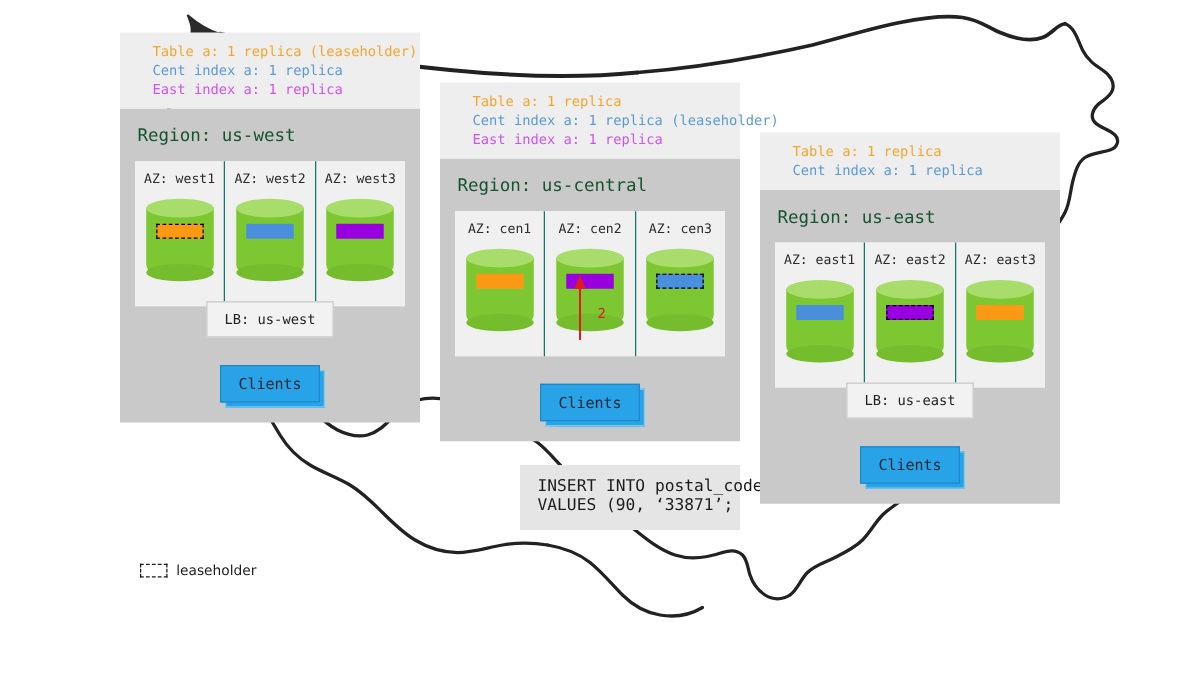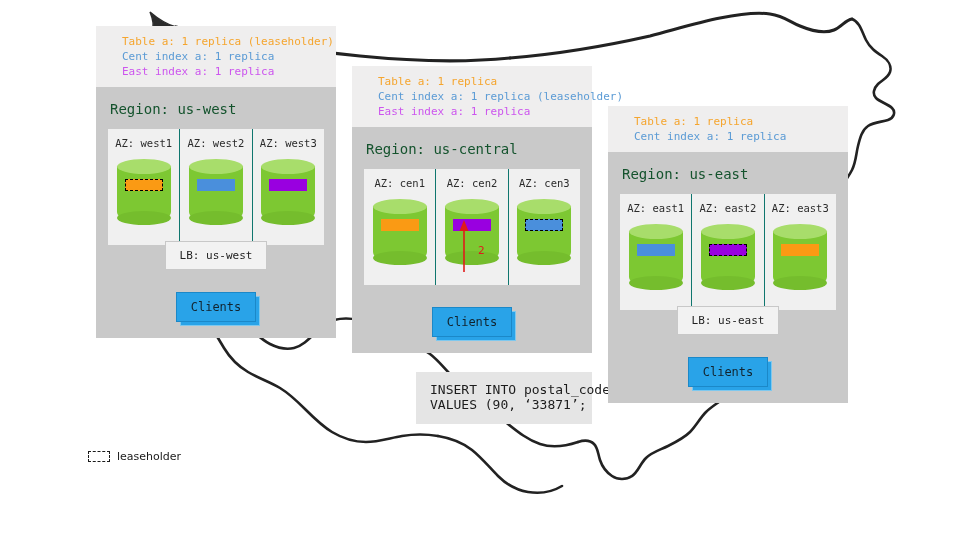--- a/index.html
+++ b/index.html
@@ -307,18 +307,18 @@
       <div class="lb-box">LB: us-east</div>
       <div class="clients-wrap">
         <div class="shadow s3"></div>
         <div class="shadow s2"></div>
         <div class="shadow s1"></div>
         <div class="clients-card">Clients</div>
       </div>
     </div>
   </div>
 
-  <div class="legend" style="left:88px; top:450px;text-align:right;">
+  <div class="legend" style="left:112px; top:450px;text-align:right;">
     <div class="legend-swatch"></div>
     <div class="legend-text">leaseholder</div>
   </div>
 
 </div>
 
 </body></html>

